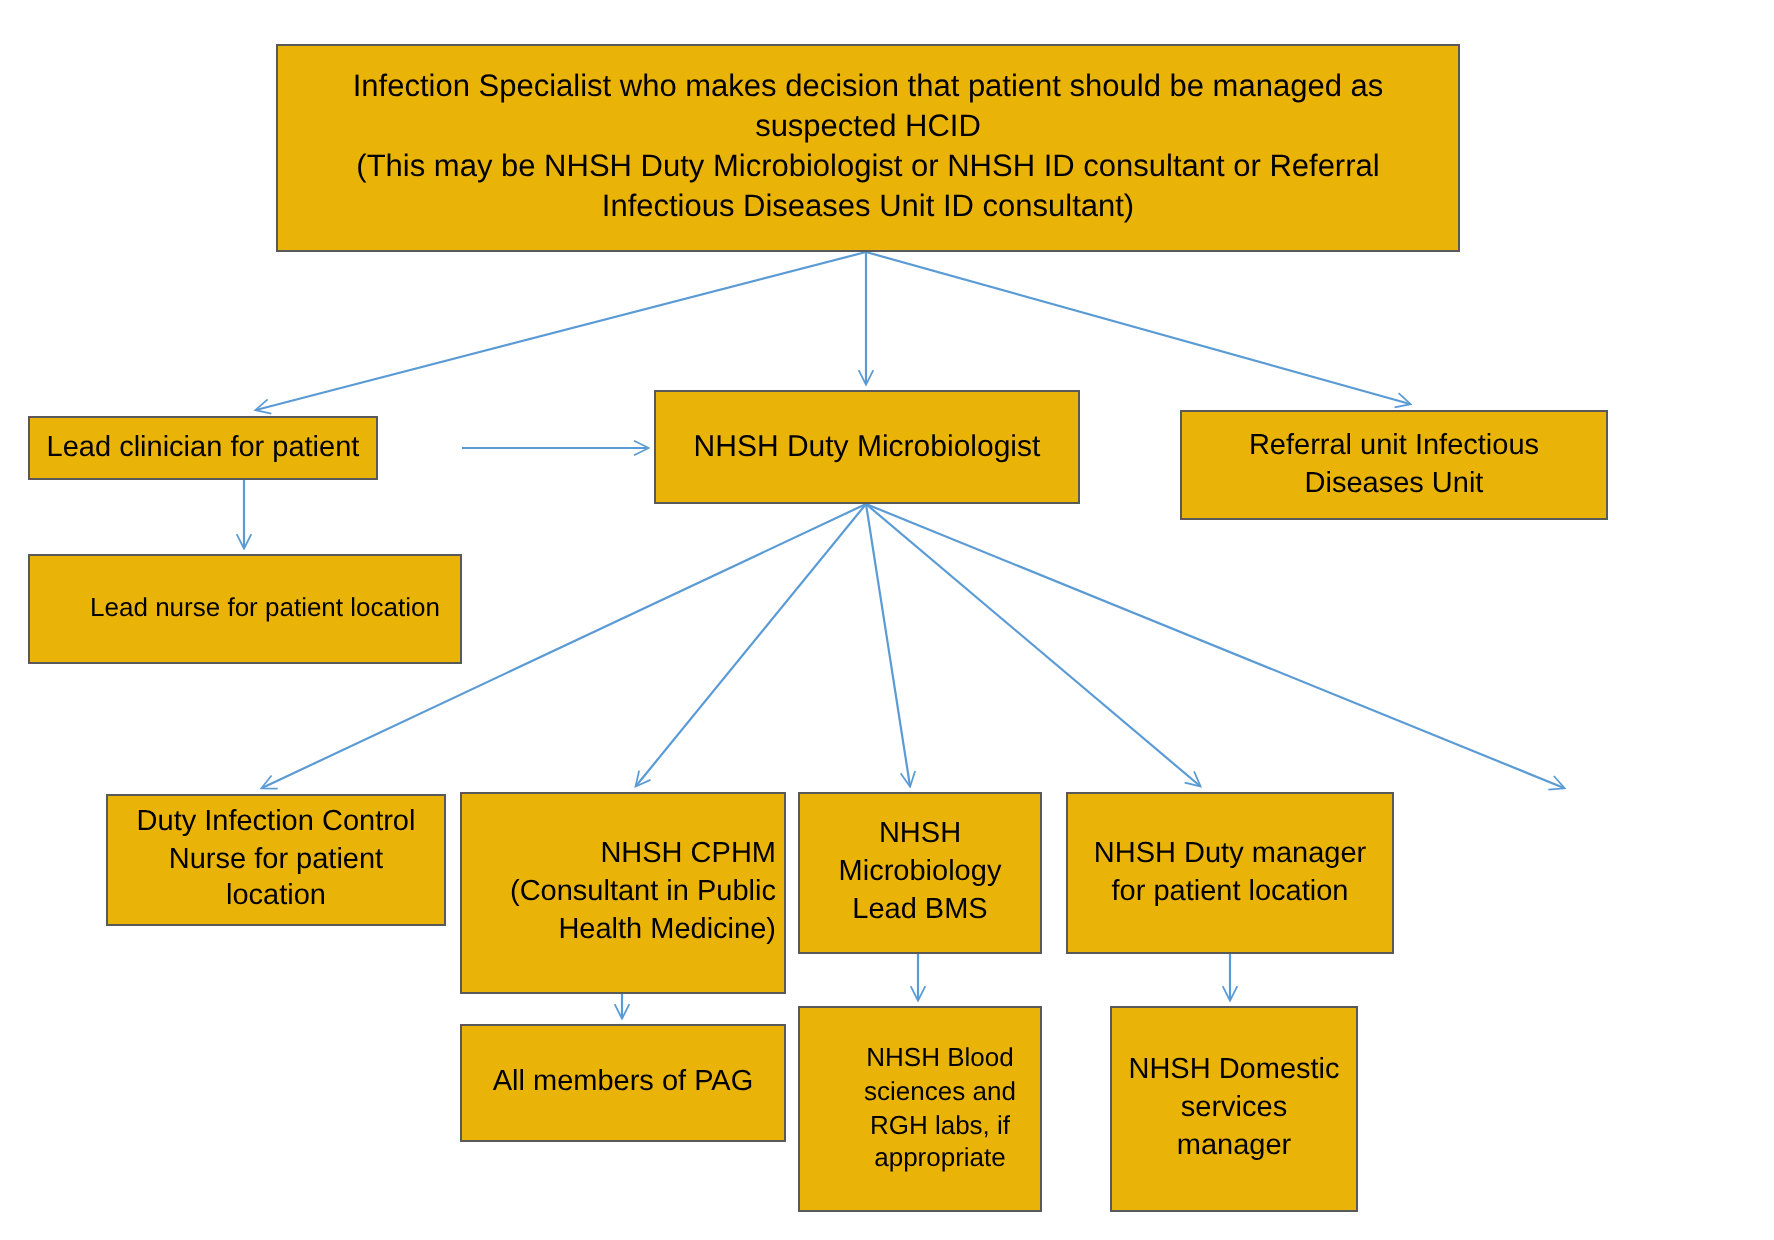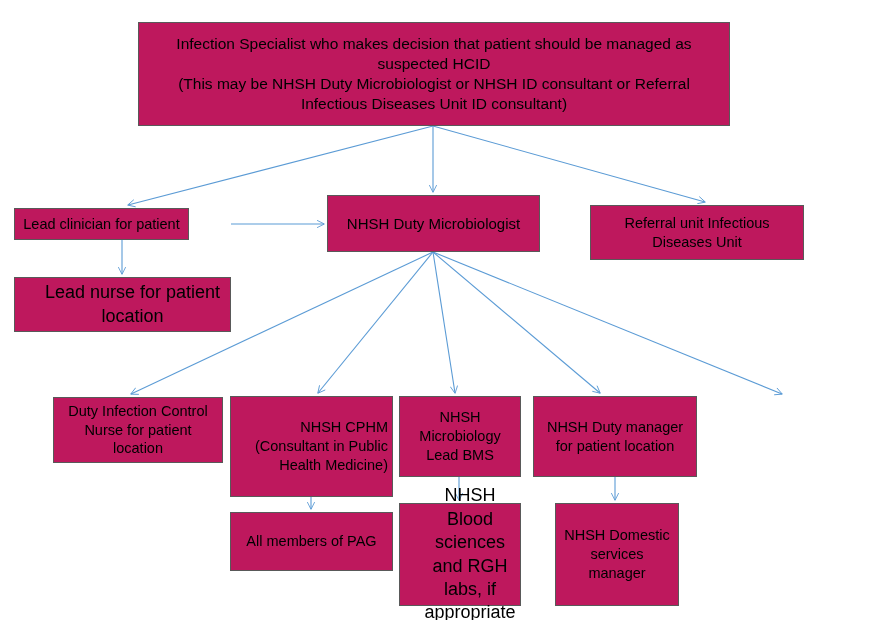--- a/index.html
+++ b/index.html
@@ -20,46 +20,46 @@
   #edges {
     position: absolute;
     left: 0;
     top: 0;
     width: 887px;
     height: 620px;
   }
   .node {
     position: absolute;
     box-sizing: border-box;
-    background: #be185d;
+    background: #eab308;
     border: 1px solid #595959;
     display: flex;
     align-items: center;
     justify-content: center;
     text-align: center;
     color: #000000;
     line-height: 1.30;
     z-index: 2;
   }
   .node .label {
     display: block;
     width: 100%;
     padding: 0 4px;
     white-space: pre-line;
   }
   .n-top      { left: 138px; top: 22px;  width: 592px; height: 104px; font-size: 15.5px; }
   .n-lead-clin{ left: 14px;  top: 208px; width: 175px; height: 32px;  font-size: 14.5px; }
-  .n-lead-nurse{left: 14px;  top: 277px; width: 217px; height: 55px;  font-size: 18px; padding-left: 20px; }
+  .n-lead-nurse{left: 14px;  top: 277px; width: 217px; height: 55px;  font-size: 13px; padding-left: 20px; }
   .n-duty-micro{left: 327px; top: 195px; width: 213px; height: 57px;  font-size: 15px; }
   .n-referral { left: 590px; top: 205px; width: 214px; height: 55px;  font-size: 14.5px; justify-content: center; }
   .n-dicn     { left: 53px;  top: 397px; width: 170px; height: 66px;  font-size: 14.5px; }
   .n-cphm     { left: 230px; top: 396px; width: 163px; height: 101px; font-size: 14.5px; text-align: right; }
   .n-pag      { left: 230px; top: 512px; width: 163px; height: 59px;  font-size: 14.5px; }
   .n-bms      { left: 399px; top: 396px; width: 122px; height: 81px;  font-size: 14.5px; }
-  .n-blood    { left: 399px; top: 503px; width: 122px; height: 103px; font-size: 18px; padding-left: 20px; }
+  .n-blood    { left: 399px; top: 503px; width: 122px; height: 103px; font-size: 13px; padding-left: 20px; }
   .n-dutymgr  { left: 533px; top: 396px; width: 164px; height: 81px;  font-size: 14.5px; align-items: center; }
   .n-domestic { left: 555px; top: 503px; width: 124px; height: 103px; font-size: 14.5px; }
   .n-reflab   { left: 711px; top: 397px; width: 161px; height: 80px;  font-size: 14.5px; }
 </style>
 </head>
 <body>
 
 <div id="canvas">
 
   <svg id="edges" viewBox="0 0 887 620" xmlns="http://www.w3.org/2000/svg">

